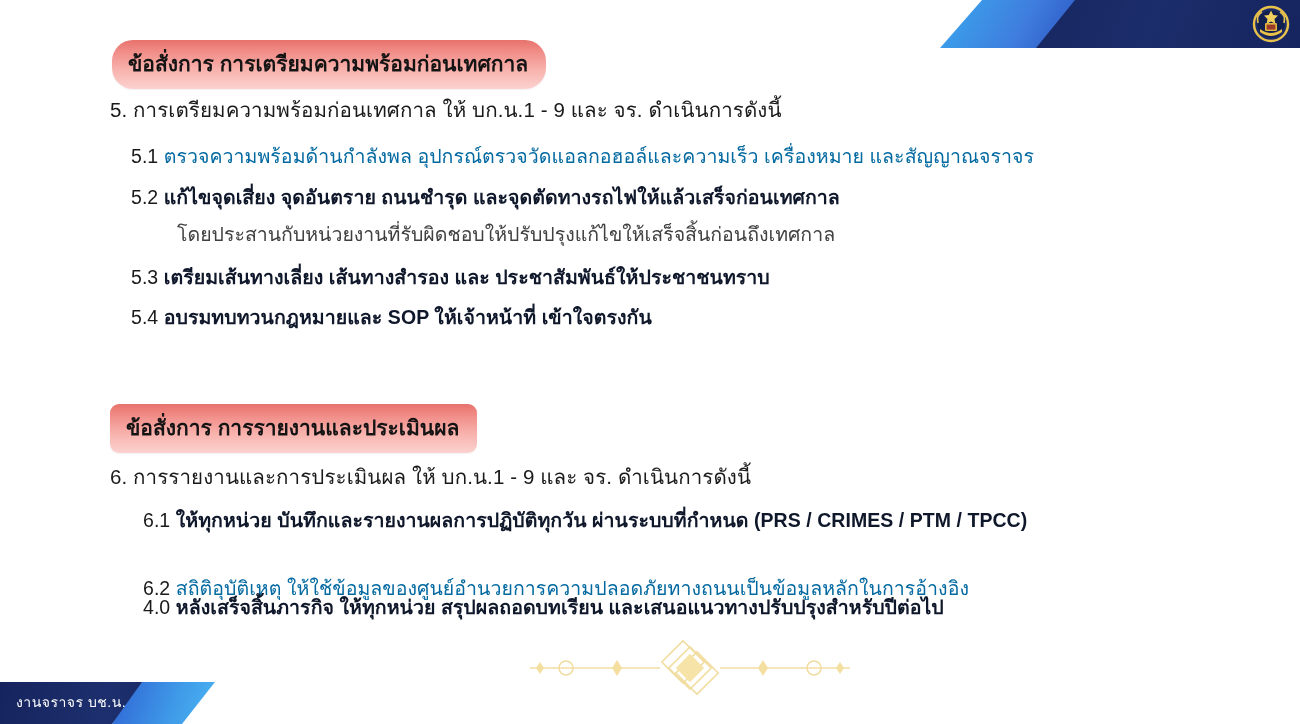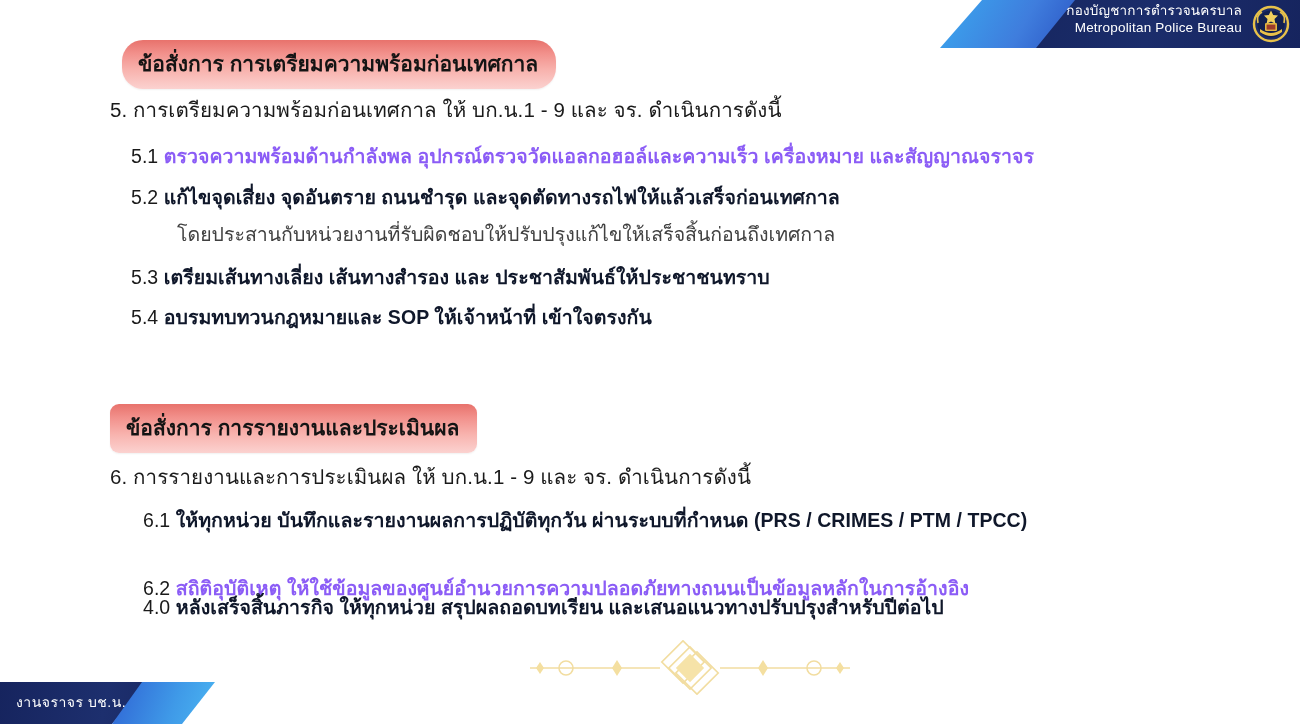--- a/index.html
+++ b/index.html
@@ -99,22 +99,22 @@
   }
   .item-line .num {
     color: #1a1a1a;
     font-weight: normal;
   }
   .item-line.red .body {
     color: #0f172a;
     font-weight: bold;
   }
   .item-line.black .body {
-    color: #8b5cf6;
-    font-weight: bold;
+    color: #0369a1;
+    font-weight: normal;
     text-align: right;
   }
   .sub-line {
     font-size: 19.5px;
     color: #404040;
   }
 
   
   .ornament {
     position: absolute;
@@ -160,38 +160,34 @@
     letter-spacing: 0.5px;
     white-space: nowrap;
   }
 </style>
 </head>
 <body>
 
 <div class="header-banner">
   <div class="navy-slab"></div>
   <div class="blue-slab"></div>
-  <div class="banner-text">
-    <div class="banner-th">กองบัญชาการตำรวจนครบาล</div>
-    <div class="banner-en">Metropolitan Police Bureau</div>
-  </div>
   <svg class="police-emblem" viewBox="0 0 42 42">
     <circle cx="21" cy="21" r="19" fill="#1b2c68"></circle>
     <circle cx="21" cy="21" r="17" fill="none" stroke="#e8c24a" stroke-width="2.4"></circle>
     <circle cx="21" cy="21" r="13.5" fill="#12204f"></circle>
     <path d="M21 7.5 L23.2 12 L28 12.6 L24.5 16 L25.4 20.8 L21 18.5 L16.6 20.8 L17.5 16 L14 12.6 L18.8 12 Z" fill="#f0cf5d"></path>
     <rect x="15" y="20" width="12" height="8" rx="1.2" fill="#e2b742"></rect>
     <rect x="16.6" y="21.6" width="8.8" height="5" fill="#9d3b2a"></rect>
     <path d="M10 26 Q21 34 32 26 L32 29 Q21 37 10 29 Z" fill="#e8c24a"></path>
     <path d="M8 20 Q6 12 12 9" fill="none" stroke="#e8c24a" stroke-width="1.6"></path>
     <path d="M34 20 Q36 12 30 9" fill="none" stroke="#e8c24a" stroke-width="1.6"></path>
   </svg>
 </div>
 
-<div class="section-badge" style="left:122px; top:40px;border-radius:21px;">ข้อสั่งการ การเตรียมความพร้อมก่อนเทศกาล</div>
+<div class="section-badge" style="left:112px; top:40px;border-radius:21px;">ข้อสั่งการ การเตรียมความพร้อมก่อนเทศกาล</div>
 
 <div class="line heading-line" style="left:110px; top:93px;">5. การเตรียมความพร้อมก่อนเทศกาล ให้ บก.น.1 - 9 และ จร. ดำเนินการดังนี้</div>
 
 <div class="line item-line black" style="left:131px; top:141px;">
   <span class="num">5.1 </span>
   <span class="body">ตรวจความพร้อมด้านกำลังพล อุปกรณ์ตรวจวัดแอลกอฮอล์และความเร็ว เครื่องหมาย และสัญญาณจราจร</span>
 </div>
 
 <div class="line item-line red" style="left:131px; top:182px;">
   <span class="num">5.2 </span>

